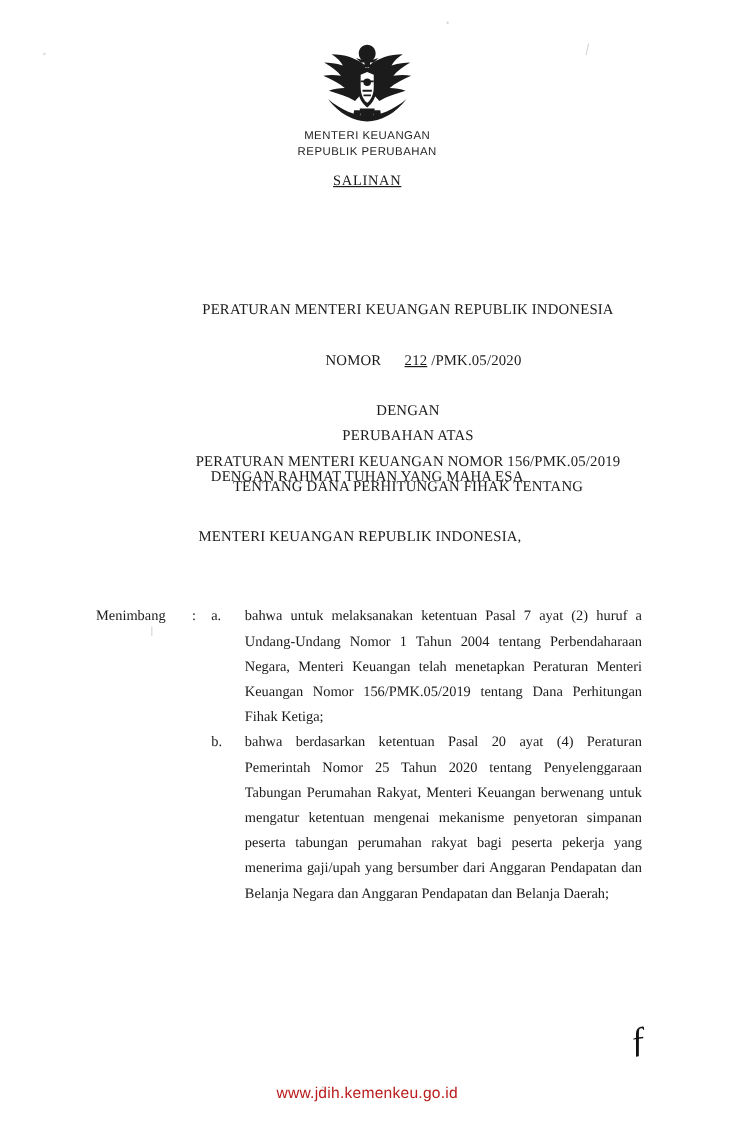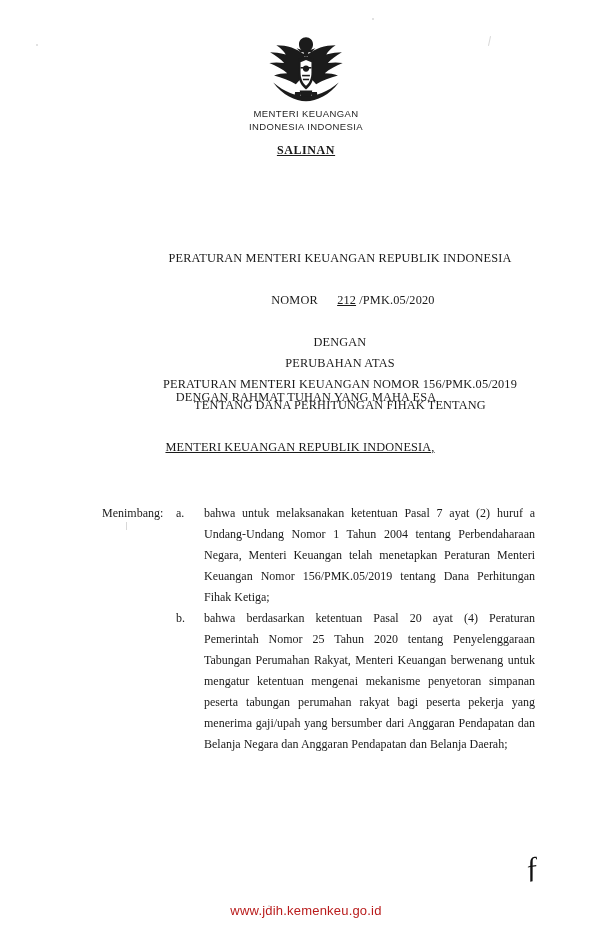--- a/index.html
+++ b/index.html
@@ -48,21 +48,21 @@
   .header .line {
     font-size: 9.5px;
     letter-spacing: 0.4px;
     color: #1f1f1f;
     line-height: 12.5px;
   }
   .salinan {
     margin-top: 10px;
     font-family: "Liberation Serif", serif;
     font-size: 12px;
-    font-weight: bold;
+    font-weight: normal;
     letter-spacing: 0.6px;
     text-decoration: underline;
   }
 
   
   .title-block {
     position: absolute;
     top: 248px;
     left: 0;
     width: 612px;
@@ -92,40 +92,38 @@
     letter-spacing: 0.15px;
   }
   .authority-line {
     position: absolute;
     top: 440px;
     left: 0;
     width: 600px;
     text-align: center;
     font-size: 12.3px;
     letter-spacing: 0.15px;
-    text-decoration: underline;
   }
 
   
   .considering {
     position: absolute;
     top: 503px;
     left: 80px;
     width: 455px;
     font-size: 12px;
     line-height: 21px;
   }
   .cons-row {
     display: flex;
     align-items: flex-start;
   }
   .cons-label {
     width: 80px;
     flex: 0 0 80px;
-    text-align: right;
   }
   .cons-colon {
     width: 16px;
     flex: 0 0 16px;
   }
   .cons-marker {
     width: 28px;
     flex: 0 0 28px;
   }
   .cons-text {
@@ -205,21 +203,21 @@
           <path d="M43 50 L57 50 L57 52 L43 52 Z"></path>
           <path d="M45 60 L55 60 L55 62 L45 62 Z"></path>
           <path d="M46 65 L54 65 L54 67 L46 67 Z"></path>
         </g>
       </svg>
     </span>
   </div>
 
   <div class="header">
     <div class="line">MENTERI KEUANGAN</div>
-    <div class="line">INDONESIA INDONESIA</div>
+    <div class="line">REPUBLIK PERUBAHAN</div>
     <div class="salinan">SALINAN</div>
   </div>
 
   <div class="title-block">
     <div>PERATURAN MENTERI KEUANGAN REPUBLIK INDONESIA</div>
     <div>
       <span class="nomor-row">
         <span>NOMOR</span><span>&nbsp;&nbsp;&nbsp;&nbsp;&nbsp;&nbsp;</span><span class="nomor-underline">212</span><span>&nbsp;</span><span>/PMK.05/2020</span>
       </span>
     </div>

